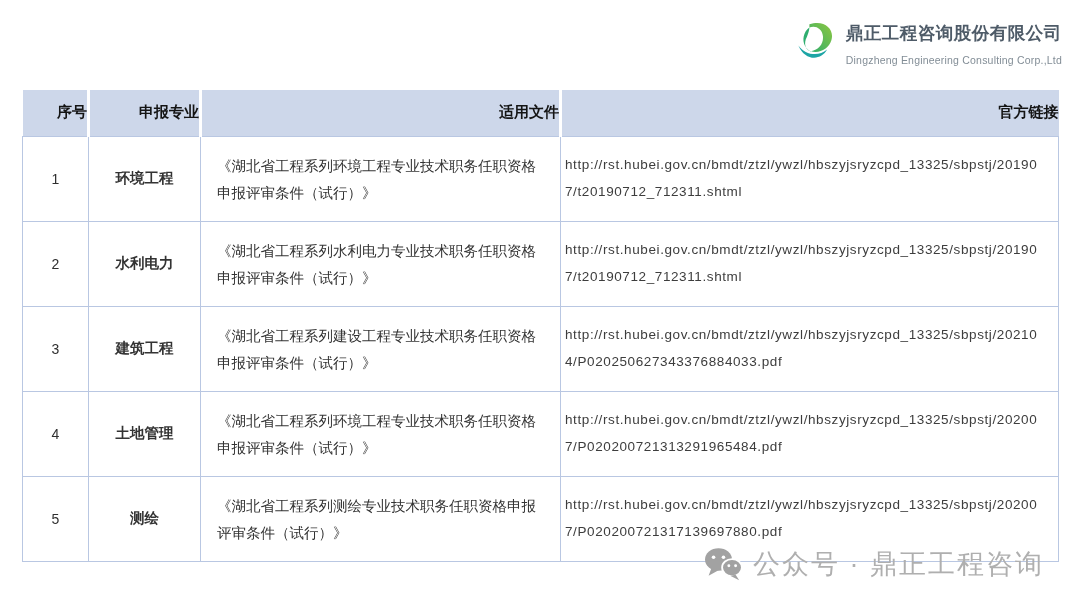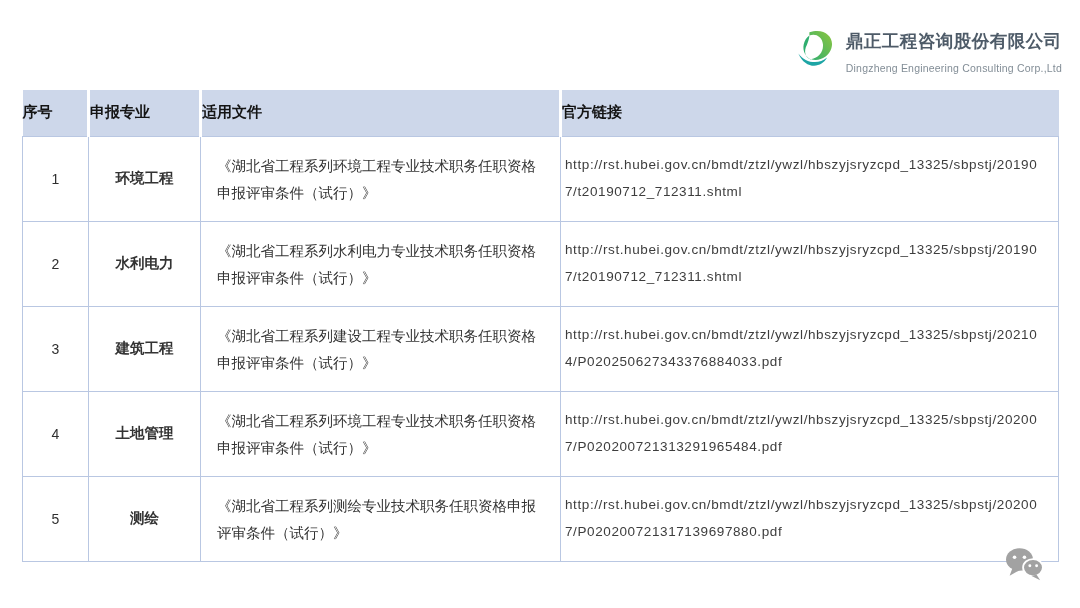--- a/index.html
+++ b/index.html
@@ -20,21 +20,21 @@
     width: 100%;
     text-align: center;
     font-family: "Liberation Serif", "DejaVu Serif", serif;
     font-weight: bold;
     font-size: 21px;
     letter-spacing: 1px;
     color: #111111;
   }
   .logo {
     position: absolute;
-    top: 28px;
+    top: 20px;
     right: 18px;
     display: flex;
     align-items: center;
     gap: 7px;
   }
   .logo-text .cn {
     font-size: 17.5px;
     font-weight: bold;
     color: #4e5b68;
     letter-spacing: 0.5px;
@@ -59,21 +59,21 @@
   col.c3 { width: 360px; }
   col.c4 { width: 498px; }
   th {
     height: 46px;
     background: #cdd7ea;
     border-left: 3px solid #ffffff;
     border-right: 3px solid #ffffff;
     font-size: 15px;
     font-weight: bold;
     color: #141414;
-    text-align: left;
+    text-align: right;
     vertical-align: middle;
   }
   th:first-child { border-left: none; }
   th:last-child { border-right: none; }
   tbody tr { height: 85px; }
   td {
     border: 1px solid #b9c7e2;
     vertical-align: middle;
     color: #333333;
     background: #ffffff;
@@ -194,15 +194,16 @@
         <ellipse cx="17" cy="15" rx="15" ry="12.5" fill="#a2a2a2"></ellipse>
         <path d="M9 25 L6 33 L17 27 Z" fill="#a2a2a2"></path>
         <circle cx="11.5" cy="12.5" r="2" fill="#ffffff"></circle>
         <circle cx="22.5" cy="12.5" r="2" fill="#ffffff"></circle>
         <ellipse cx="32" cy="24" rx="11" ry="9.5" fill="#a2a2a2" stroke="#ffffff" stroke-width="2"></ellipse>
         <path d="M36 32 L40 38 L30 33 Z" fill="#a2a2a2"></path>
         <circle cx="28.5" cy="22" r="1.6" fill="#ffffff"></circle>
         <circle cx="36" cy="22" r="1.6" fill="#ffffff"></circle>
       </svg>
     </span>
+    <span>公众号 · 鼎正工程咨询</span>
   </div>
 
 </div>
 
 </body></html>

